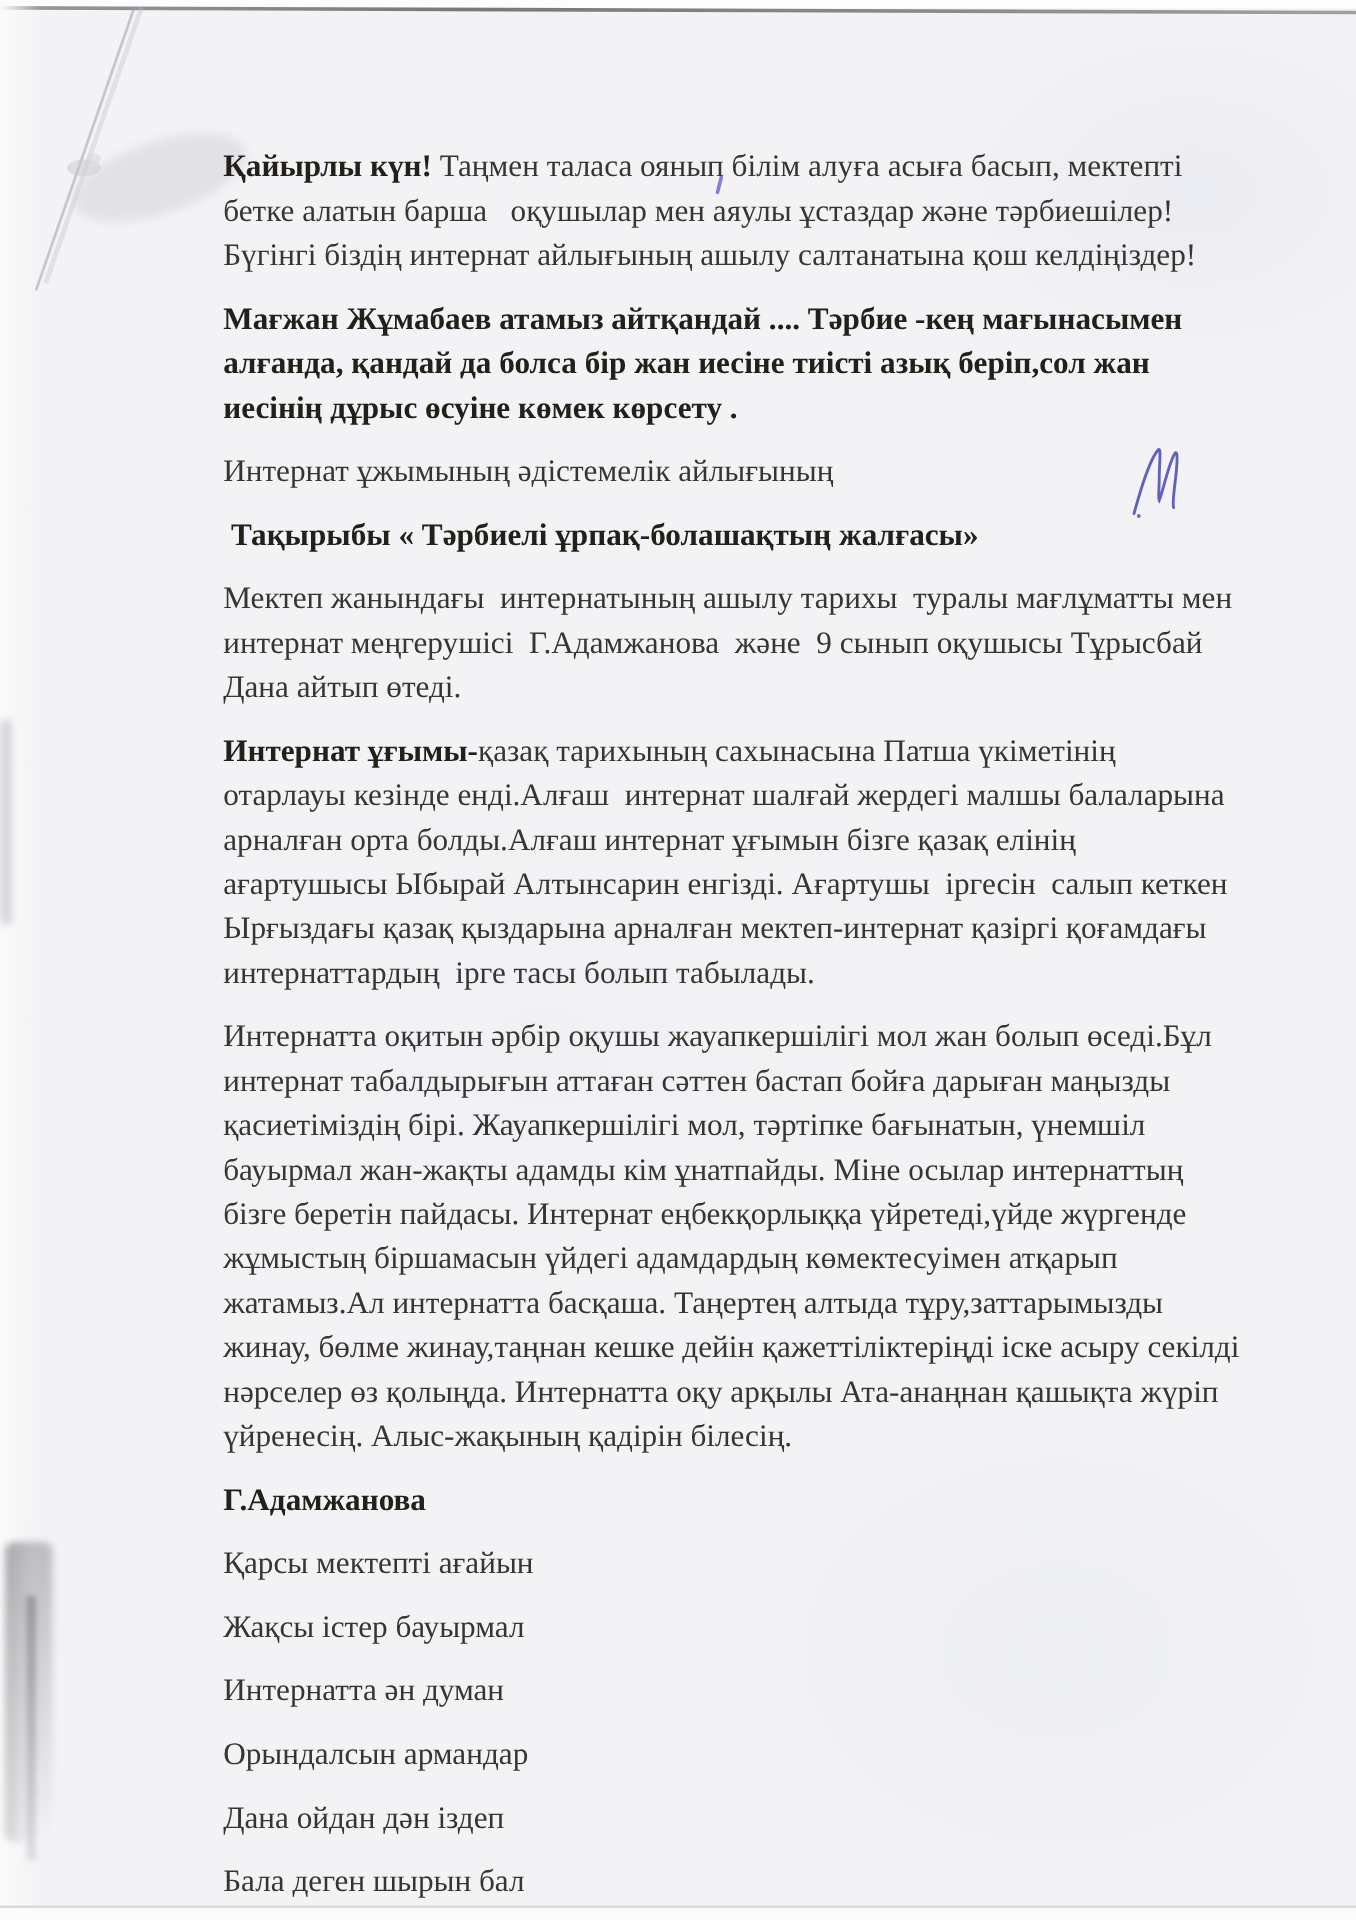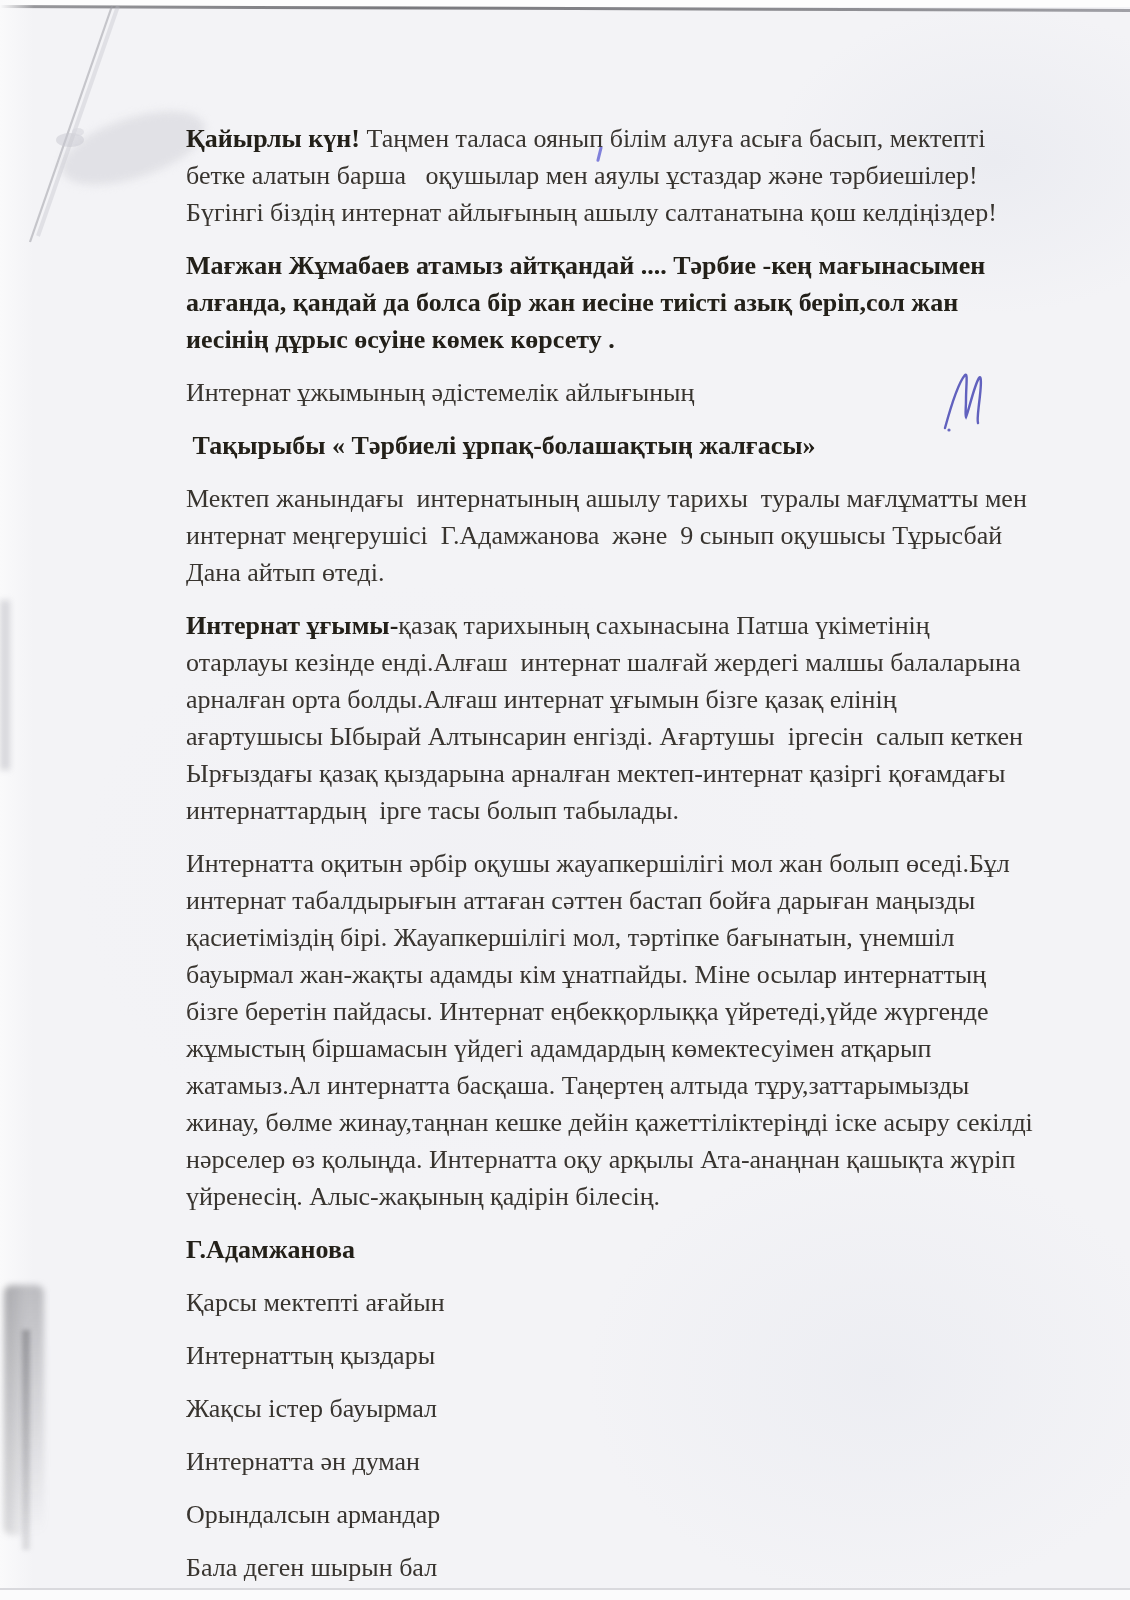--- a/index.html
+++ b/index.html
@@ -123,23 +123,22 @@
 
     <p><span class="b">Интернат ұғымы-</span><span>қазақ тарихының сахынасына Патша үкіметінің отарлауы кезінде енді.Алғаш  интернат шалғай жердегі малшы балаларына арналған орта болды.Алғаш интернат ұғымын бізге қазақ елінің ағартушысы Ыбырай Алтынсарин енгізді. Ағартушы  іргесін  салып кеткен Ырғыздағы қазақ қыздарына арналған мектеп-интернат қазіргі қоғамдағы интернаттардың  ірге тасы болып табылады.</span></p>
 
 
     <p><span>Интернатта оқитын әрбір оқушы жауапкершілігі мол жан болып өседі.Бұл интернат табалдырығын аттаған сәттен бастап бойға дарыған маңызды қасиетіміздің бірі. Жауапкершілігі мол, тәртіпке бағынатын, үнемшіл бауырмал жан-жақты адамды кім ұнатпайды. Міне осылар интернаттың бізге беретін пайдасы. Интернат еңбекқорлыққа үйретеді,үйде жүргенде жұмыстың біршамасын үйдегі адамдардың көмектесуімен атқарып жатамыз.Ал интернатта басқаша. Таңертең алтыда тұру,заттарымызды жинау, бөлме жинау,таңнан кешке дейін қажеттіліктеріңді іске асыру секілді нәрселер өз қолыңда. Интернатта оқу арқылы Ата-анаңнан қашықта жүріп үйренесің. Алыс-жақының қадірін білесің.</span></p>
 
     <p><span class="b">Г.Адамжанова</span></p>
 
     <div class="poem">
       <p>Қарсы мектепті ағайын</p>
-      <p>Интернаттың қыздары</p>
       <p>Жақсы істер бауырмал</p>
       <p>Интернатта ән думан</p>
       <p>Орындалсын армандар</p>
+      <p>Дана ойдан дән іздеп</p>
       <p>Бала деген шырын бал</p>
-      <p>Дана ойдан дән іздеп</p>
       <p>Өркендесін от жанар</p>
     </div>
 
   </div>
 </div>
 
 </body></html>

